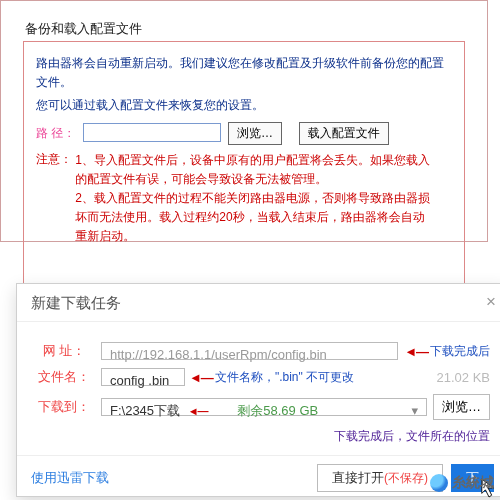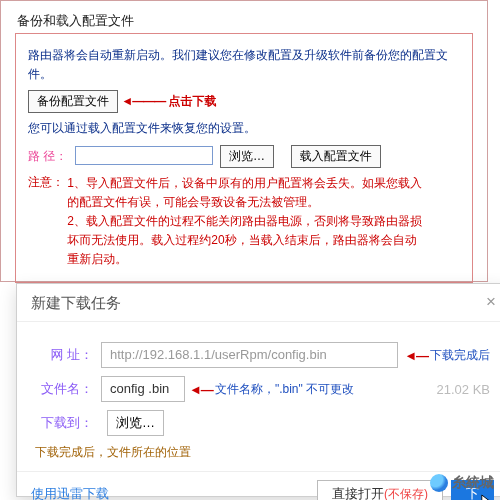--- a/index.html
+++ b/index.html
@@ -1,64 +1,59 @@
 <!DOCTYPE html>
 <html><head>
 <meta charset="utf-8">
 <style>
   *{box-sizing:border-box;margin:0;padding:0}
   body{font-family:"Microsoft YaHei","SimSun",sans-serif;font-size:12px;background:#fff;color:#333;width:500px;height:500px;overflow:hidden}
-  .outer{border:1px solid #d0a0a0;width:488px;height:282px;margin:0;padding:8px;position:relative}
+  .outer{border:1px solid #d0a0a0;width:488px;height:242px;margin:0;padding:16px;position:relative}
   .tab-hdr{font-size:13px;padding:3px 8px 3px 8px;color:#222}
   .inner{border:1px solid #d88;margin:0 6px 6px 6px;height:250px;padding:8px 12px;color:#0b2f8a}
   .inner p{margin:4px 0;line-height:1.6}
   .btn{display:inline-block;border:1px solid #666;background:#fafafa;color:#000;padding:2px 8px;font-size:12px;font-family:inherit;cursor:pointer}
   .row{margin:6px 0}
   .lbl{display:inline-block;min-width:44px;color:#ec4899}
   .txtin{border:1px solid #7a9ad0;width:138px;height:19px;font-size:12px;padding:0 2px;background:#fff}
   .ann-red{color:#c00;font-weight:bold}
   .ann-arrow{color:#c00;font-weight:bold;letter-spacing:-1px}
   .notice{color:#c00;margin-top:6px}
   .notice .nl{display:inline-block;vertical-align:top}
   .notice .nt{display:inline-block;width:360px;line-height:1.6}
   .dlg{position:absolute;left:16px;top:283px;width:493px;height:214px;background:#fff;border:1px solid #cfcfcf;box-shadow:0 6px 16px rgba(0,0,0,.15)}
   .dlg-h{padding:10px 14px 8px 14px;border-bottom:1px solid #eee;font-size:15px;color:#555;position:relative}
   .dlg-x{position:absolute;right:12px;top:8px;color:#999;font-size:17px;cursor:pointer}
   .dlg-body{padding:12px 18px 4px 18px}
   .drow{display:flex;align-items:center;margin:8px 0;font-size:13px;color:#444}
-  .drow .dlbl{width:58px;text-align:right;margin-right:8px;color:#8b5cf6}
-  .din{flex:1;border:1px solid #bbb;height:26px;line-height:24px;padding:0 8px;font-size:13px;color:#999;background:#fff}
+  .drow .dlbl{width:58px;text-align:center;margin-right:8px;color:#ef4444}
+  .din{flex:1;border:1px solid #bbb;height:18px;line-height:24px;padding:0 8px;font-size:13px;color:#999;background:#fff}
   .din.blk{color:#333}
   .din .g{color:#4a9a4a;margin-left:10px}
   .size{color:#bbb;margin-left:8px;white-space:nowrap}
   .brw{border:1px solid #bbb;background:#fff;height:26px;padding:0 8px;margin-left:6px;font-size:13px;cursor:pointer}
-  .annblue{color:#a16207;font-size:12px;text-align:left;margin-top:2px}
+  .annblue{color:#4c1d95;font-size:12px;text-align:right;margin-top:2px}
   .dlg-f{border-top:1px solid #eee;margin-top:6px;padding:8px 14px;display:flex;align-items:center}
   .link{color:#2b7de0;font-size:13px;cursor:pointer}
   .dlg-f .sp{flex:1}
   .obtn{border:1px solid #bbb;background:#fff;height:28px;padding:0 14px;font-size:13px;margin-left:8px;cursor:pointer;color:#333}
   .obtn .mut{color:#ef4444;font-size:12px}
   .pbtn{border:1px solid #1b77e0;background:#1b77e0;color:#fff;height:28px;padding:0 14px;font-size:13px;margin-left:8px;cursor:pointer;position:relative}
   .pbtn .pointer{position:absolute;right:-6px;bottom:-10px;width:20px;height:24px}
   .wm{position:absolute;right:6px;bottom:8px;display:flex;align-items:center;font-size:14px;color:#666;font-weight:bold}
   .wm .ico{width:18px;height:18px;margin-right:4px;display:inline-block;background:radial-gradient(circle at 30% 30%,#6ecbff 0 40%,#2a7fe0 60% 100%);border-radius:50%}
   .cursor-svg{width:18px;height:22px}
 </style>
 </head>
 <body>
 
 <div class="outer">
   <div class="tab-hdr">备份和载入配置文件</div>
   <div class="inner">
     <p>路由器将会自动重新启动。我们建议您在修改配置及升级软件前备份您的配置文件。</p>
-    <div class="row">
-      <button class="btn">备份配置文件</button>
-      <span class="ann-arrow">◄———</span>
-      <span class="ann-red">点击下载</span>
-    </div>
     <p>您可以通过载入配置文件来恢复您的设置。</p>
     <div class="row">
       <span class="lbl">路 径：</span>
       <input class="txtin" value="" style="">
       &nbsp;<button class="btn">浏览…</button>
       &nbsp;&nbsp;&nbsp;&nbsp;<button class="btn">载入配置文件</button>
     </div>
     <div class="notice">
       <span class="nl">注意：</span>
       <span class="nt" style="white-space:pre-wrap">1、导入配置文件后，设备中原有的用户配置将会丢失。如果您载入的配置文件有误，可能会导致设备无法被管理。
@@ -81,20 +76,26 @@
     </div>
     <div class="drow">
       <span class="dlbl">文件名：</span>
       <span class="din blk" style="flex:0 0 84px">config .bin</span>
       <span class="ann-arrow" style="margin-left:4px">◄—</span>
       <span style="color:#1e4fbf;font-size:12px;flex:1;margin-left:2px">文件名称，".bin" 不可更改</span>
       <span class="size">21.02 KB</span>
     </div>
     <div class="drow">
       <span class="dlbl">下载到：</span>
+      <span class="din blk">
+        <span>F:\2345下载</span>
+        <span class="ann-arrow" style="font-size:11px;margin:0 16px 0 4px">◄—</span>
+        <span class="g">剩余58.69 GB</span>
+        <span style="float:right;color:#888">▾</span>
+      </span>
       <button class="brw">浏览…</button>
     </div>
     <div class="annblue">下载完成后，文件所在的位置</div>
   </div>
   <div class="dlg-f">
     <span class="link">使用迅雷下载</span>
     <span class="sp"></span>
     <button class="obtn">
       <span>直接打开</span><span class="mut">(不保存)</span>
     </button>

